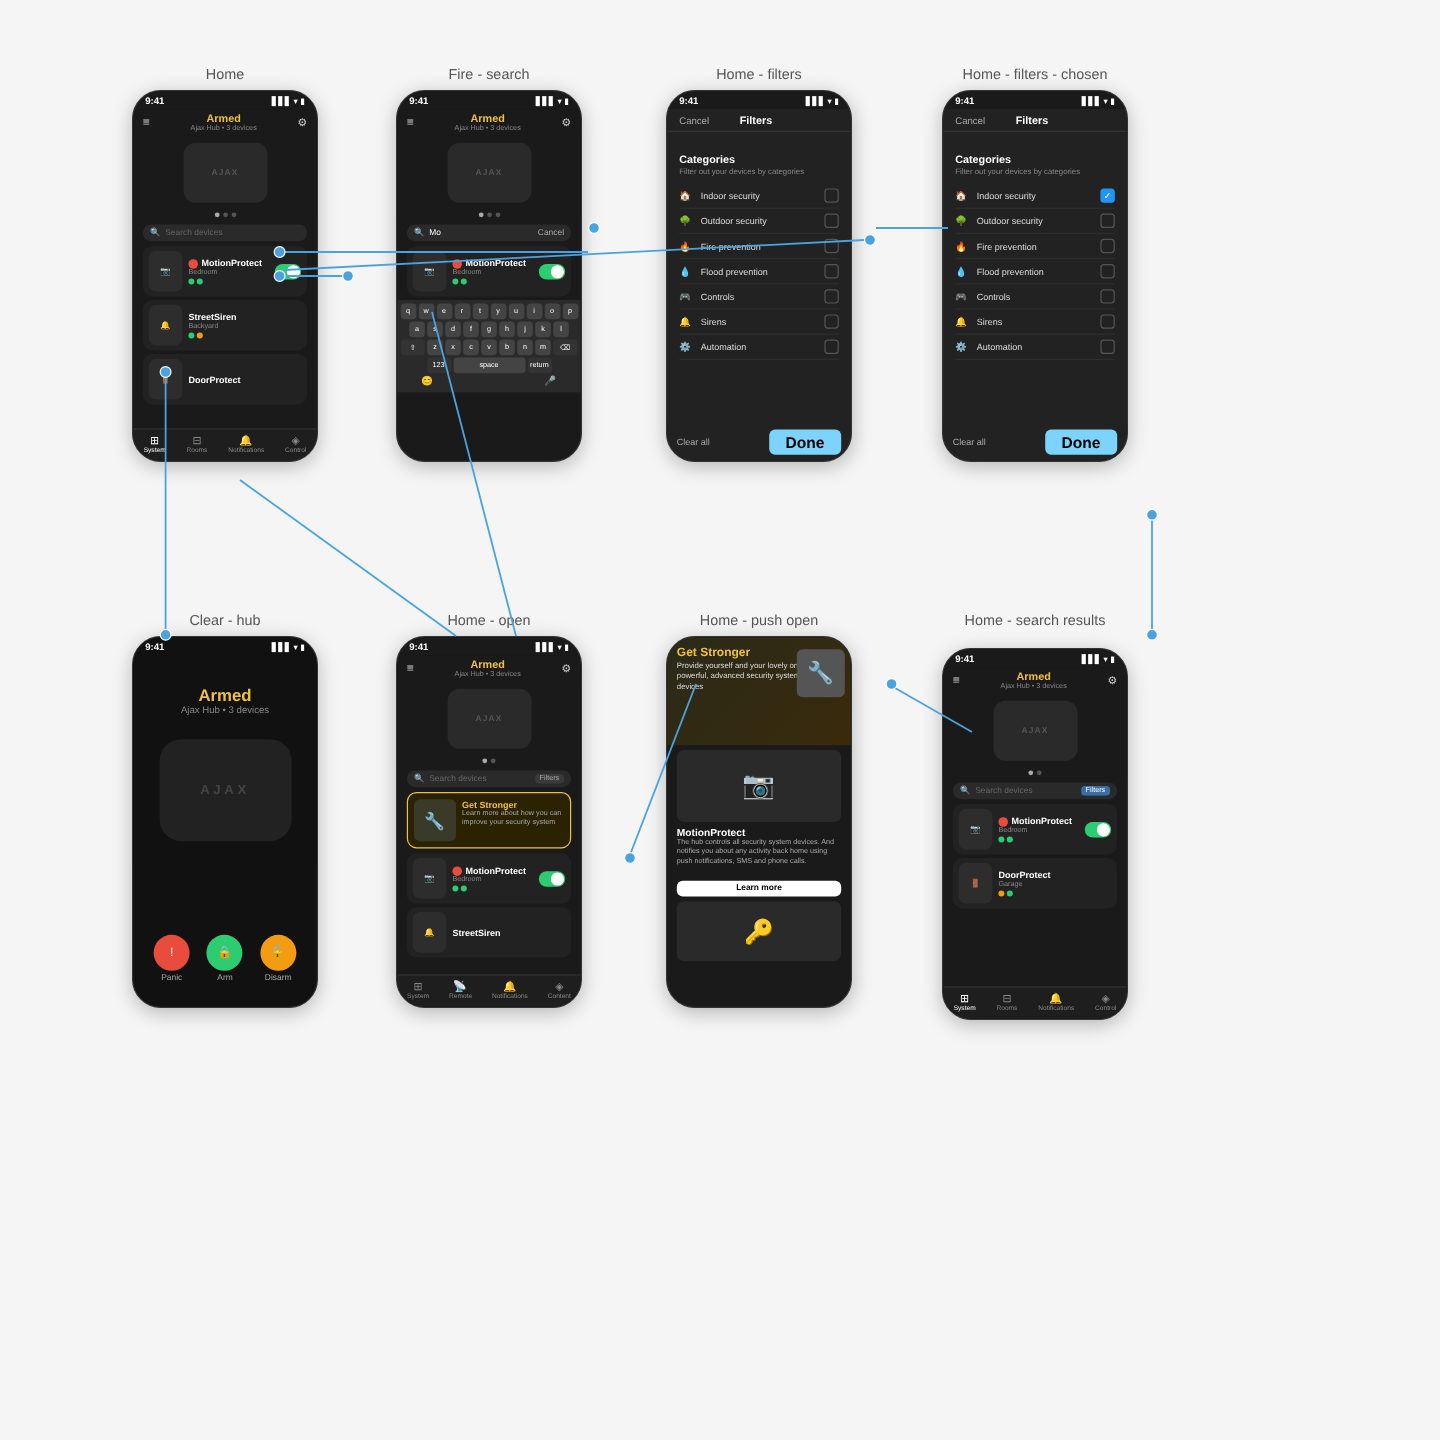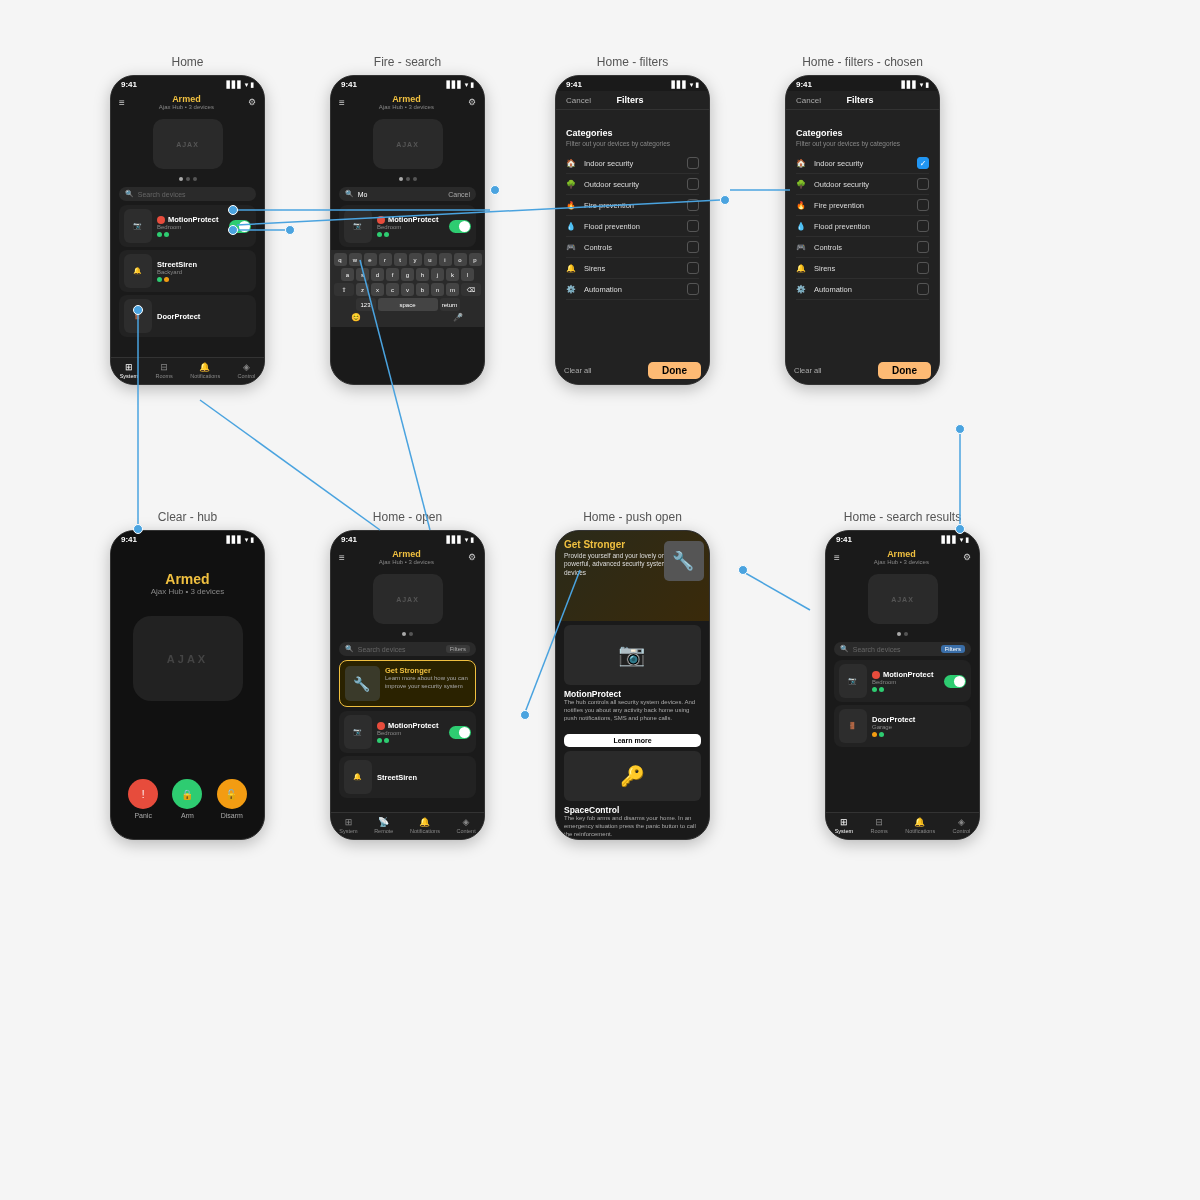--- a/index.html
+++ b/index.html
@@ -231,23 +231,23 @@
       position: absolute;
       bottom: 0; left: 0; right: 0;
       padding: 5px 8px;
       background: #222;
       display: flex;
       justify-content: space-between;
       align-items: center;
     }
     .clear-all-btn { font-size: 7.5px; color: #aaa; }
     .done-btn {
-      background: #fdba74;
+      background: #7dd3fc;
       color: #000;
-      font-size: 10px;
+      font-size: 13px;
       font-weight: 700;
       padding: 3px 14px;
       border-radius: 5px;
     }
     .hub-large-armed { font-size: 14px; color: #f0c040; font-weight: 700; margin-top: 10px; }
     .hub-large-sub { font-size: 8px; color: #888; margin-bottom: 10px; }
     .panic-buttons {
       position: absolute;
       bottom: 20px;
       left: 0; right: 0;
@@ -887,29 +887,25 @@
       </div>
       <div class="push-device-section">
         <div class="push-device-name">MotionProtect</div>
         <div class="push-device-desc">The hub controls all security system devices. And notifies you about any activity back home using push notifications, SMS and phone calls.</div>
       </div>
       <div class="learn-more-btn">Learn more</div>
 
       <div style="background:#2a2a2a;height:50px;margin:4px 8px 0;border-radius:6px;overflow:hidden;display:flex;align-items:center;justify-content:center;">
         <span style="font-size:20px;">🔑</span>
       </div>
-      <div class="push-device-section">
-        <div class="push-device-name">SpaceControl</div>
-        <div class="push-device-desc">The key fob arms and disarms your home. In an emergency situation press the panic button to call the reinforcement.</div>
-      </div>
 
     </div>
   </div>
 
-  <div class="phone-wrap" style="left: 825px; top: 510px;">
+  <div class="phone-wrap" style="left: 785px; top: 510px; gap: 10px;">
     <div class="screen-label">Home - search results</div>
     <div class="phone">
       <div class="status-bar">
         <span class="status-time">9:41</span>
         <div class="status-icons">
           <span>▋▋▋</span>
           <span>▾</span>
           <span>▮</span>
         </div>
       </div>

